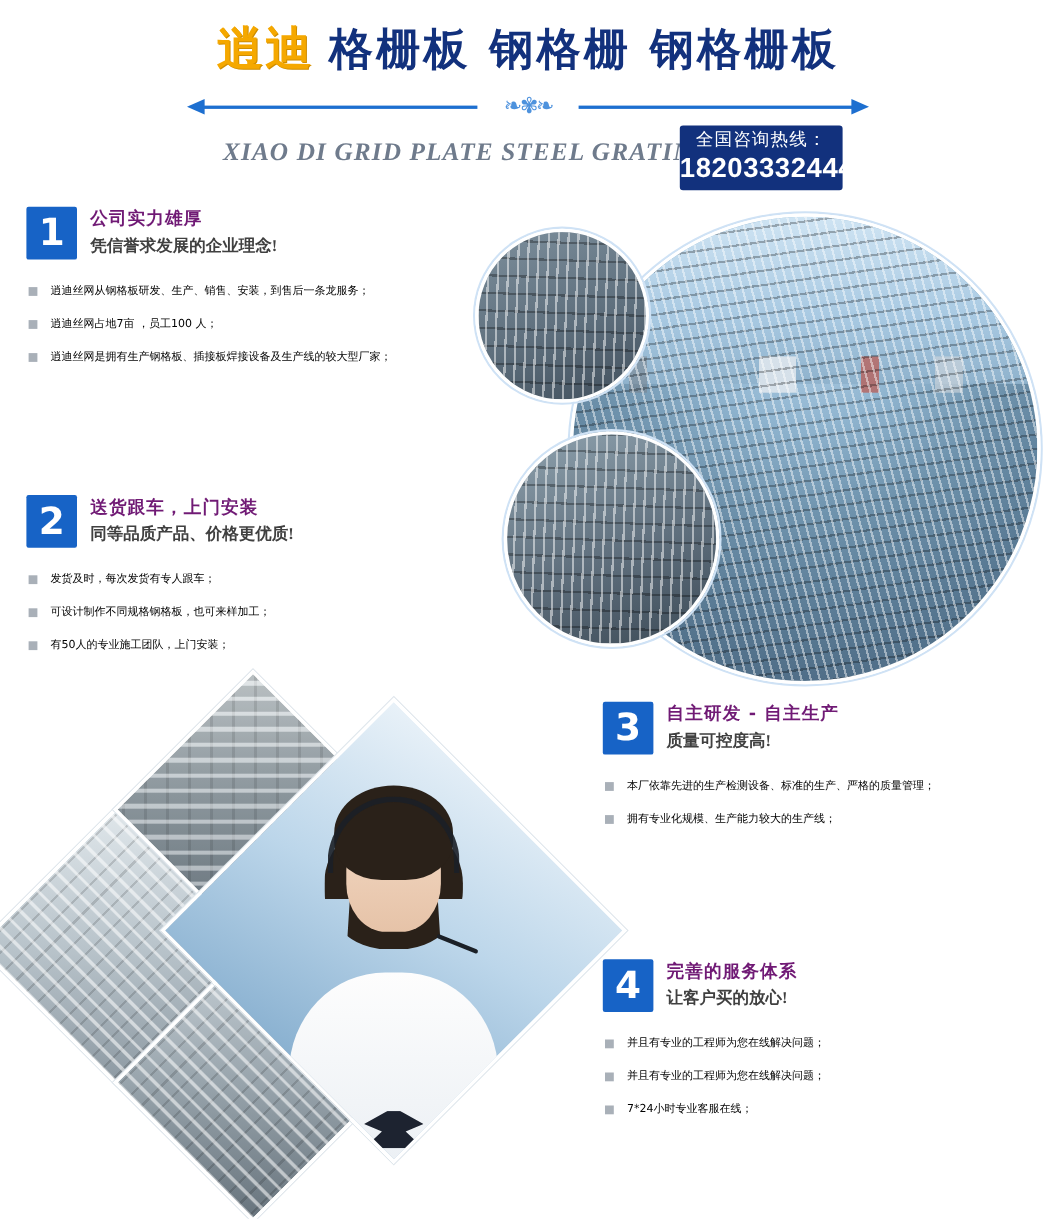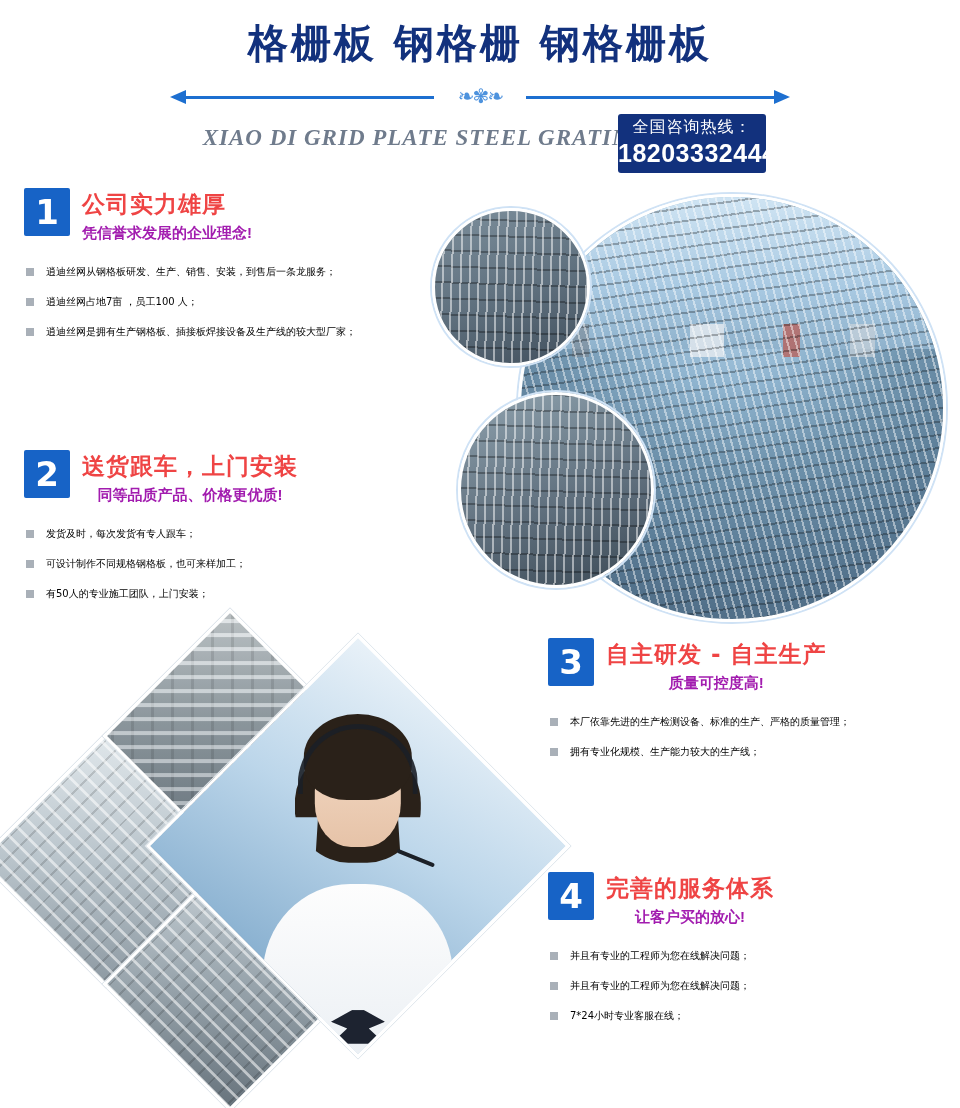--- a/index.html
+++ b/index.html
@@ -136,33 +136,32 @@
     font-size: 34px;
     font-weight: bold;
     text-align: center;
     line-height: 48px;
     border-radius: 2px;
     flex: 0 0 auto;
     font-family: "DejaVu Sans", "Liberation Sans", sans-serif;
   }
   .sec-titles { padding-top: 1px; }
   .sec-title {
-    font-size: 23px;
-    font-weight: bold;
-    color: #ef4444;
+    font-size: 16px;
+    font-weight: bold;
+    color: #701a75;
     letter-spacing: 1px;
     font-family: "DejaVu Sans", "Liberation Sans", sans-serif;
   }
   .sec-sub {
     font-size: 15px;
     font-weight: bold;
-    color: #a21caf;
+    color: #404040;
     margin-top: 4px;
-    font-family: Liberation Sans, sans-serif;
-    text-align: center;
+    font-family: Liberation Serif, serif;
   }
   ul.bullets {
     list-style: none;
     margin-top: 14px;
   }
   ul.bullets li {
     position: relative;
     padding-left: 22px;
     font-size: 10px;
     color: #000000;
@@ -366,20 +365,21 @@
     z-index: -1;
   }
 </style>
 </head>
 <body>
 
 <div class="page">
 
   <div class="header">
     <div class="title-row">
+      <span class="brand">逍迪</span>
       <span class="title-main">格栅板 钢格栅 钢格栅板</span>
     </div>
 
     <div class="rule-row">
       <span class="arrow left"></span>
       <span class="rule-line left"></span>
       <span class="ornament">❧✾❧</span>
       <span class="rule-line right"></span>
       <span class="arrow right"></span>
     </div>

